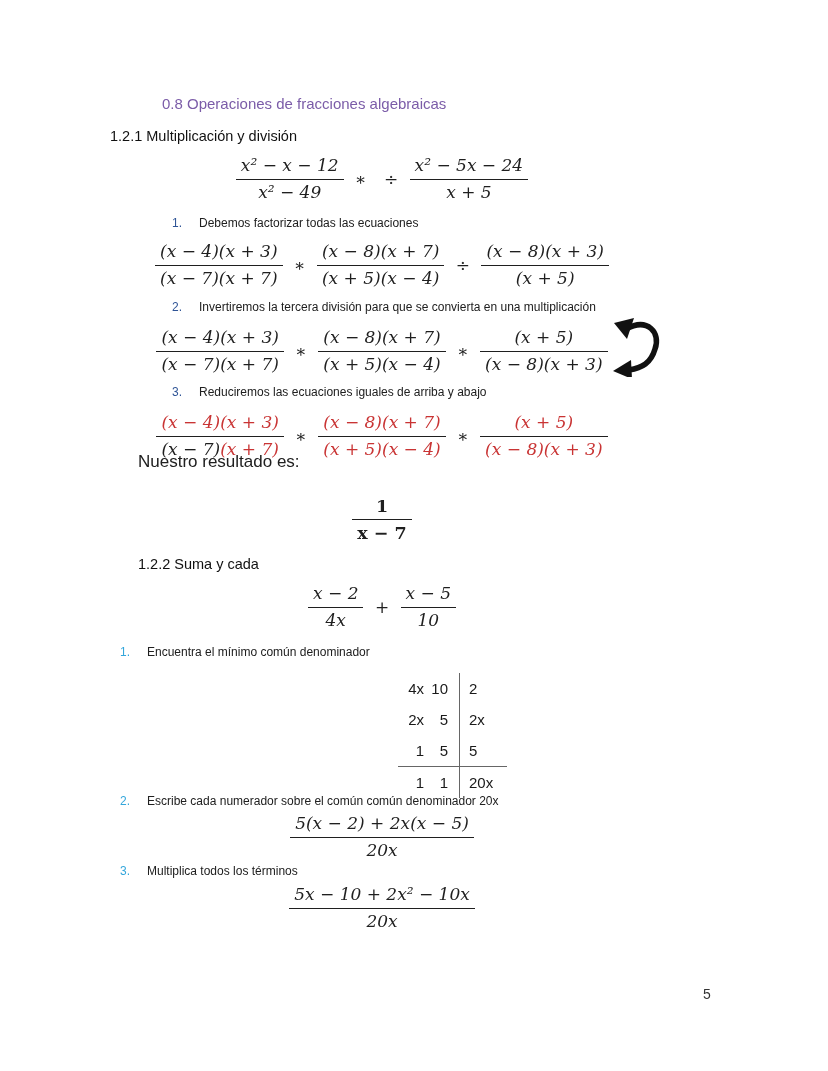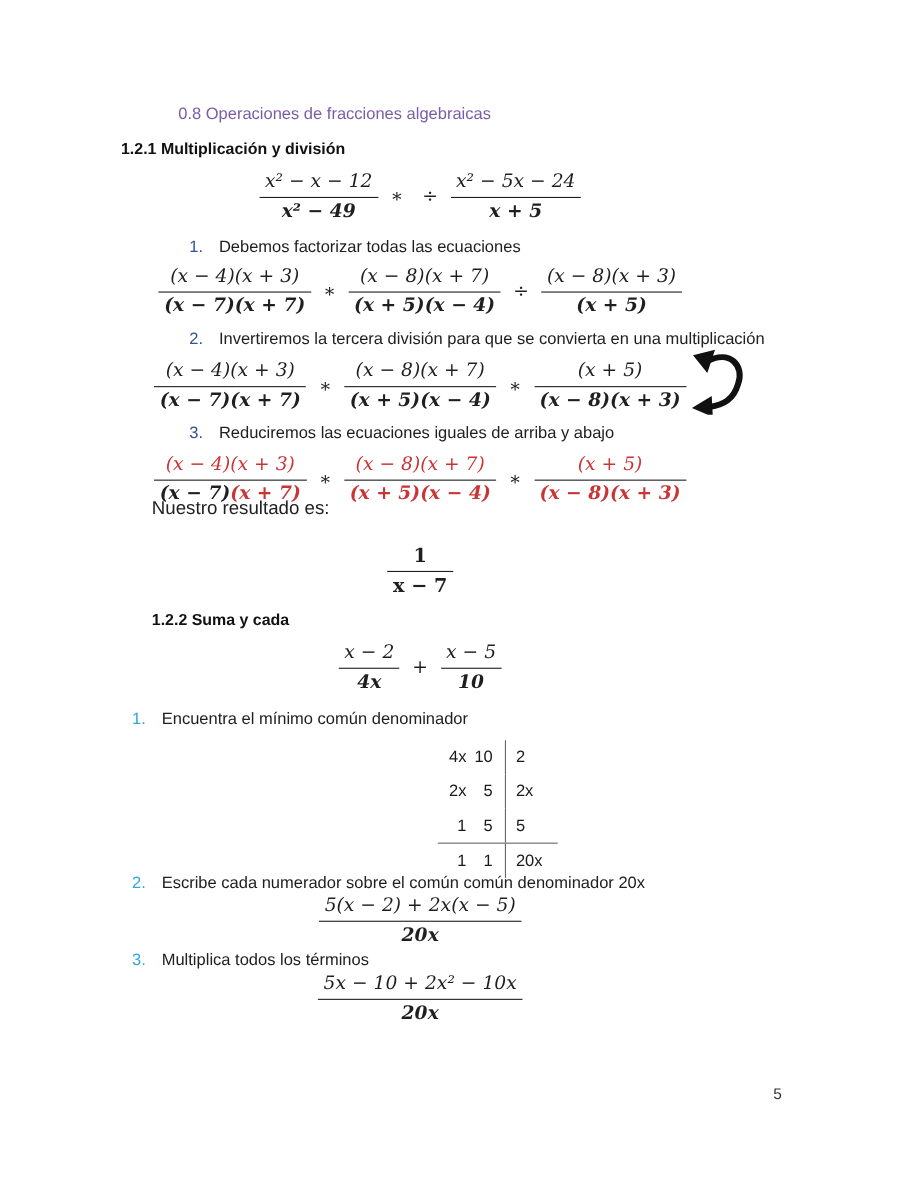--- a/index.html
+++ b/index.html
@@ -9,43 +9,43 @@
     --math-red:#C93434;
     --ink:#1F1F1F;
     --table-line:#666666;
   }
   html,body{margin:0;padding:0;background:#ffffff;}
   .page{
     position:relative;width:828px;height:1071px;background:#ffffff;
     overflow:hidden;font-family:"Liberation Sans",sans-serif;color:#202020;
   }
   .doc-title{position:absolute;left:162px;top:95px;font-size:15px;color:var(--title-purple);white-space:nowrap;}
-  .h-sub{position:absolute;font-size:14.5px;font-weight:700;color:#111;white-space:nowrap;}
+  .h-sub{position:absolute;font-size:14.5px;font-weight:400;color:#111;white-space:nowrap;}
   .h-sub1{left:110px;top:128px;}
   .h-sub2{left:138px;top:556px;}
   .plain-label{position:absolute;left:138px;top:452px;font-size:17px;white-space:nowrap;}
 
   .mathline{
     position:absolute;left:0;width:764px;text-align:center;
     font-family:"DejaVu Serif",serif;font-style:italic;font-size:17px;color:var(--ink);
     white-space:nowrap;
   }
   .mwrap{display:inline-block;position:relative;}
   .frac{display:inline-block;vertical-align:middle;text-align:center;line-height:1.15;}
   .frac .num{display:block;border-bottom:1.5px solid var(--ink);padding:0 5px 3px 5px;}
-  .frac .den{display:block;padding:3px 5px 0 5px;font-weight:bold;}
+  .frac .den{display:block;padding:3px 5px 0 5px;}
   .mop{display:inline-block;vertical-align:middle;font-style:normal;margin:0 6px;}
   .math-red .num,.math-red .den{color:var(--math-red);}
   .math-red .frac .num,.math-red .frac .den{border-color:var(--ink);}
   .math-red .ink{color:var(--ink);}
   .bold-frac{font-weight:700;font-style:normal;font-size:17.5px;}
 
   .flip-arrow{position:absolute;right:-57px;top:-11px;}
 
-  .step{position:absolute;font-size:15px;white-space:nowrap;}
+  .step{position:absolute;font-size:12px;white-space:nowrap;}
   .step .step-num{display:inline-block;min-width:27px;}
   .list1 .step-num{color:var(--list1-blue);}
   .list2 .step-num{color:var(--list2-blue);}
 
   .lcm{position:absolute;left:398px;top:673px;font-size:15px;color:#1a1a1a;}
   .lcm-row{display:flex;align-items:center;height:31px;}
   .lcm-c1{width:26px;text-align:right;}
   .lcm-c2{width:24px;text-align:right;padding-right:11px;}
   .lcm-c3{border-left:1.5px solid var(--table-line);padding-left:9px;align-self:stretch;
           display:flex;align-items:center;min-width:38px;}

